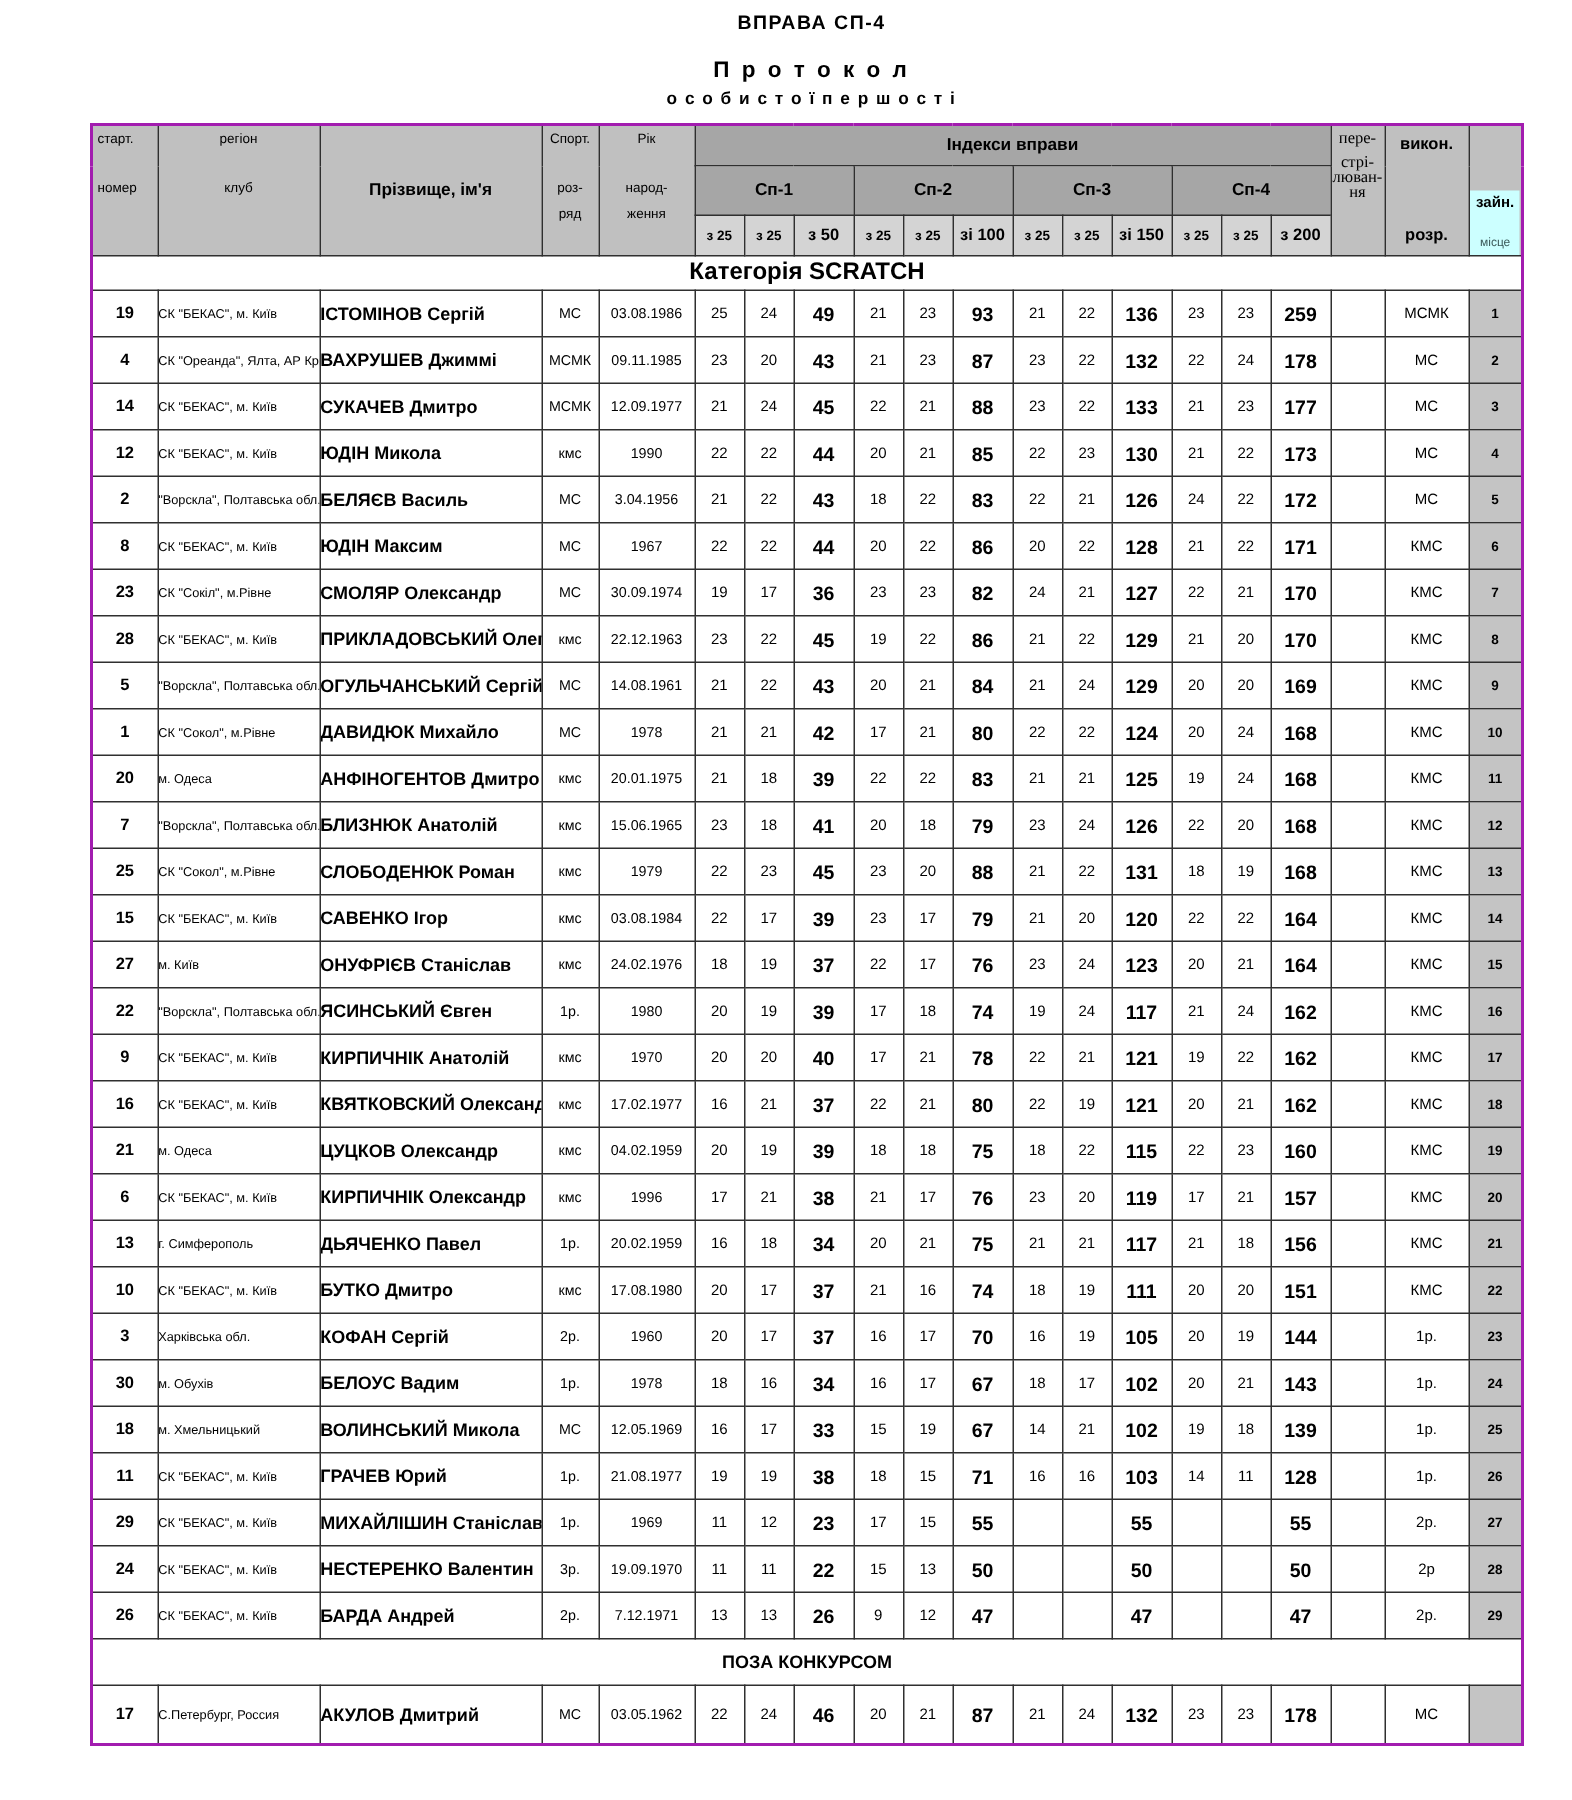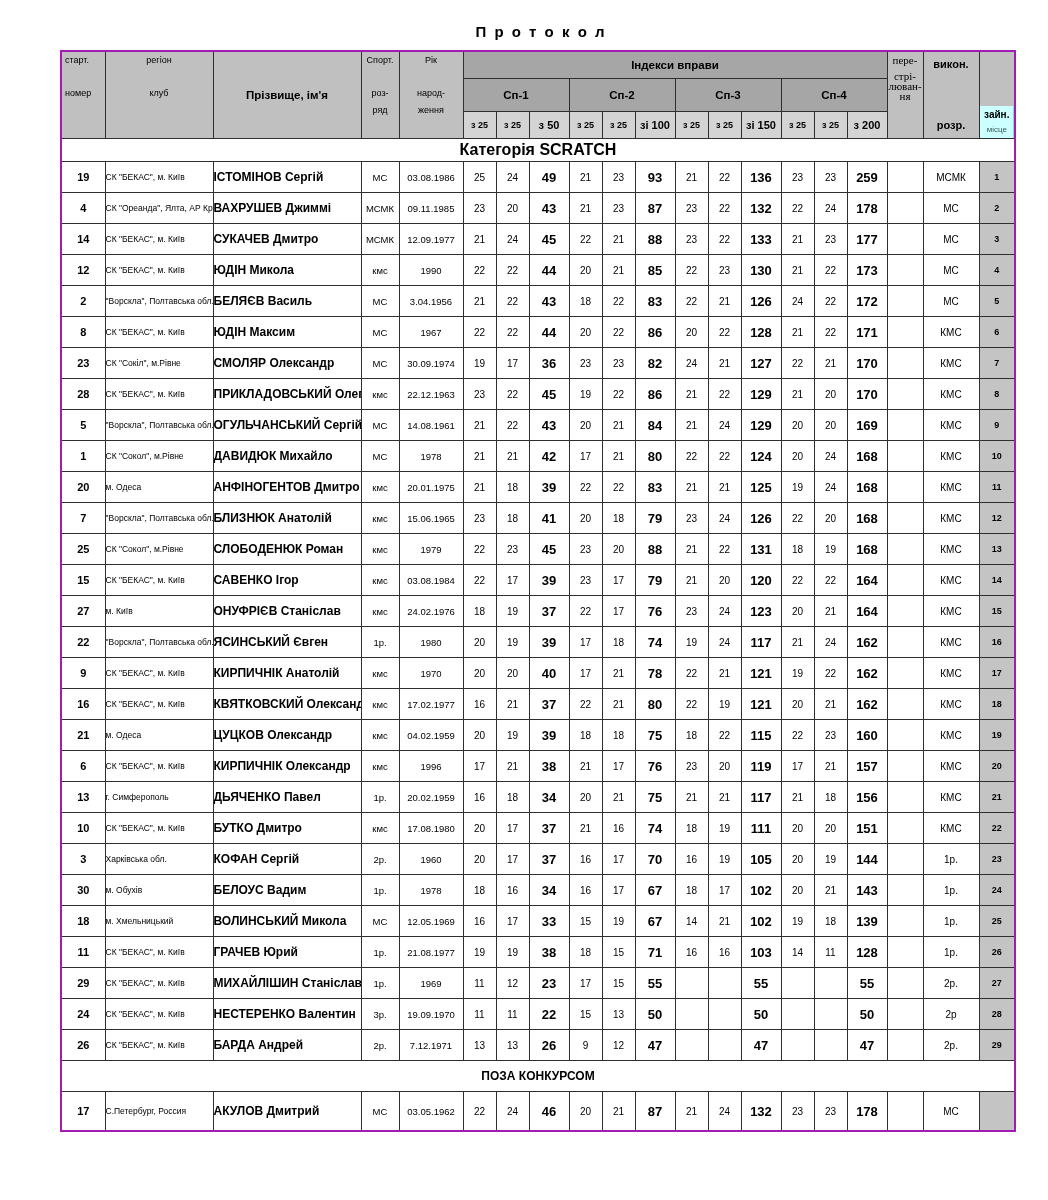--- a/index.html
+++ b/index.html
@@ -25,21 +25,21 @@
   .hstack .gap-sm{height:6px;}
   .name-head{display:flex;align-items:center;justify-content:center;height:100%;font-weight:bold;font-size:11.5px;}
   .band{background:#a6a6a6 !important;font-weight:bold;font-size:11.5px;text-align:center;vertical-align:middle !important;}
   .sp-head{background:#a6a6a6 !important;font-weight:bold;font-size:11.5px;text-align:center;vertical-align:middle !important;}
   .sub-head{background:#d4d4d4 !important;font-weight:bold;text-align:center;vertical-align:middle !important;font-size:9px;}
   .sub-head.big{font-size:11px;}
   .fulfil-head{display:flex;flex-direction:column;align-items:center;justify-content:center;height:100%;font-weight:bold;font-size:11px;line-height:13px;gap:48px;}
   .place-head-outer{display:flex;align-items:flex-end;justify-content:center;height:100%;}
   .place-head-box{background:#ccffff;padding:3px 4px 4px 4px;text-align:center;}
   .place-head-box .l1{font-weight:bold;font-size:10px;display:block;}
-  .place-head-box .l2{font-size:8px;color:#3c5a5a;display:block;margin-top:5px;}
+  .place-head-box .l2{font-size:8px;color:#3c5a5a;display:block;margin-top:16px;}
   .shoot-head{font-size:11px;line-height:10px;font-family:Liberation Serif, serif;}
 
   tbody tr.data-row td{height:30px;vertical-align:middle;}
   td.c-start{font-weight:bold;font-size:11px;text-align:center;}
   td.c-club{font-size:8.5px;text-align:left;padding-left:3px;}
   td.c-name{font-weight:bold;font-size:12px;text-align:left;padding-left:4px;}
   td.c-rank{font-size:9.5px;text-align:center;}
   td.c-year{font-size:9.5px;text-align:center;}
   td.sc-cell{font-size:10px;text-align:center;}
   td.c-sum{font-size:13px;font-weight:bold;}
@@ -50,21 +50,23 @@
   tr.category-row td{height:22px;font-weight:bold;font-size:16px;text-align:center;vertical-align:middle;}
   tr.banner-row td{height:30px;font-weight:bold;font-size:12px;text-align:center;vertical-align:middle;}
   tbody tr.data-row:last-child td{height:38px;}
 </style>
 </head>
 <body>
 
 <div class="page">
 
   <div class="titles">
+    <div class="title-line1">ВПРАВА  СП-4</div>
     <div class="title-line2">П р о т о к о л</div>
+    <div class="title-line3">о с о б и с т о ї   п е р ш о с т і</div>
   </div>
 
   <table class="protocol">
     <colgroup>
       <col style="width:44px">
         <col style="width:108px">
         <col style="width:148px">
         <col style="width:38px">
         <col style="width:64px">
       <col style="width:33px">

